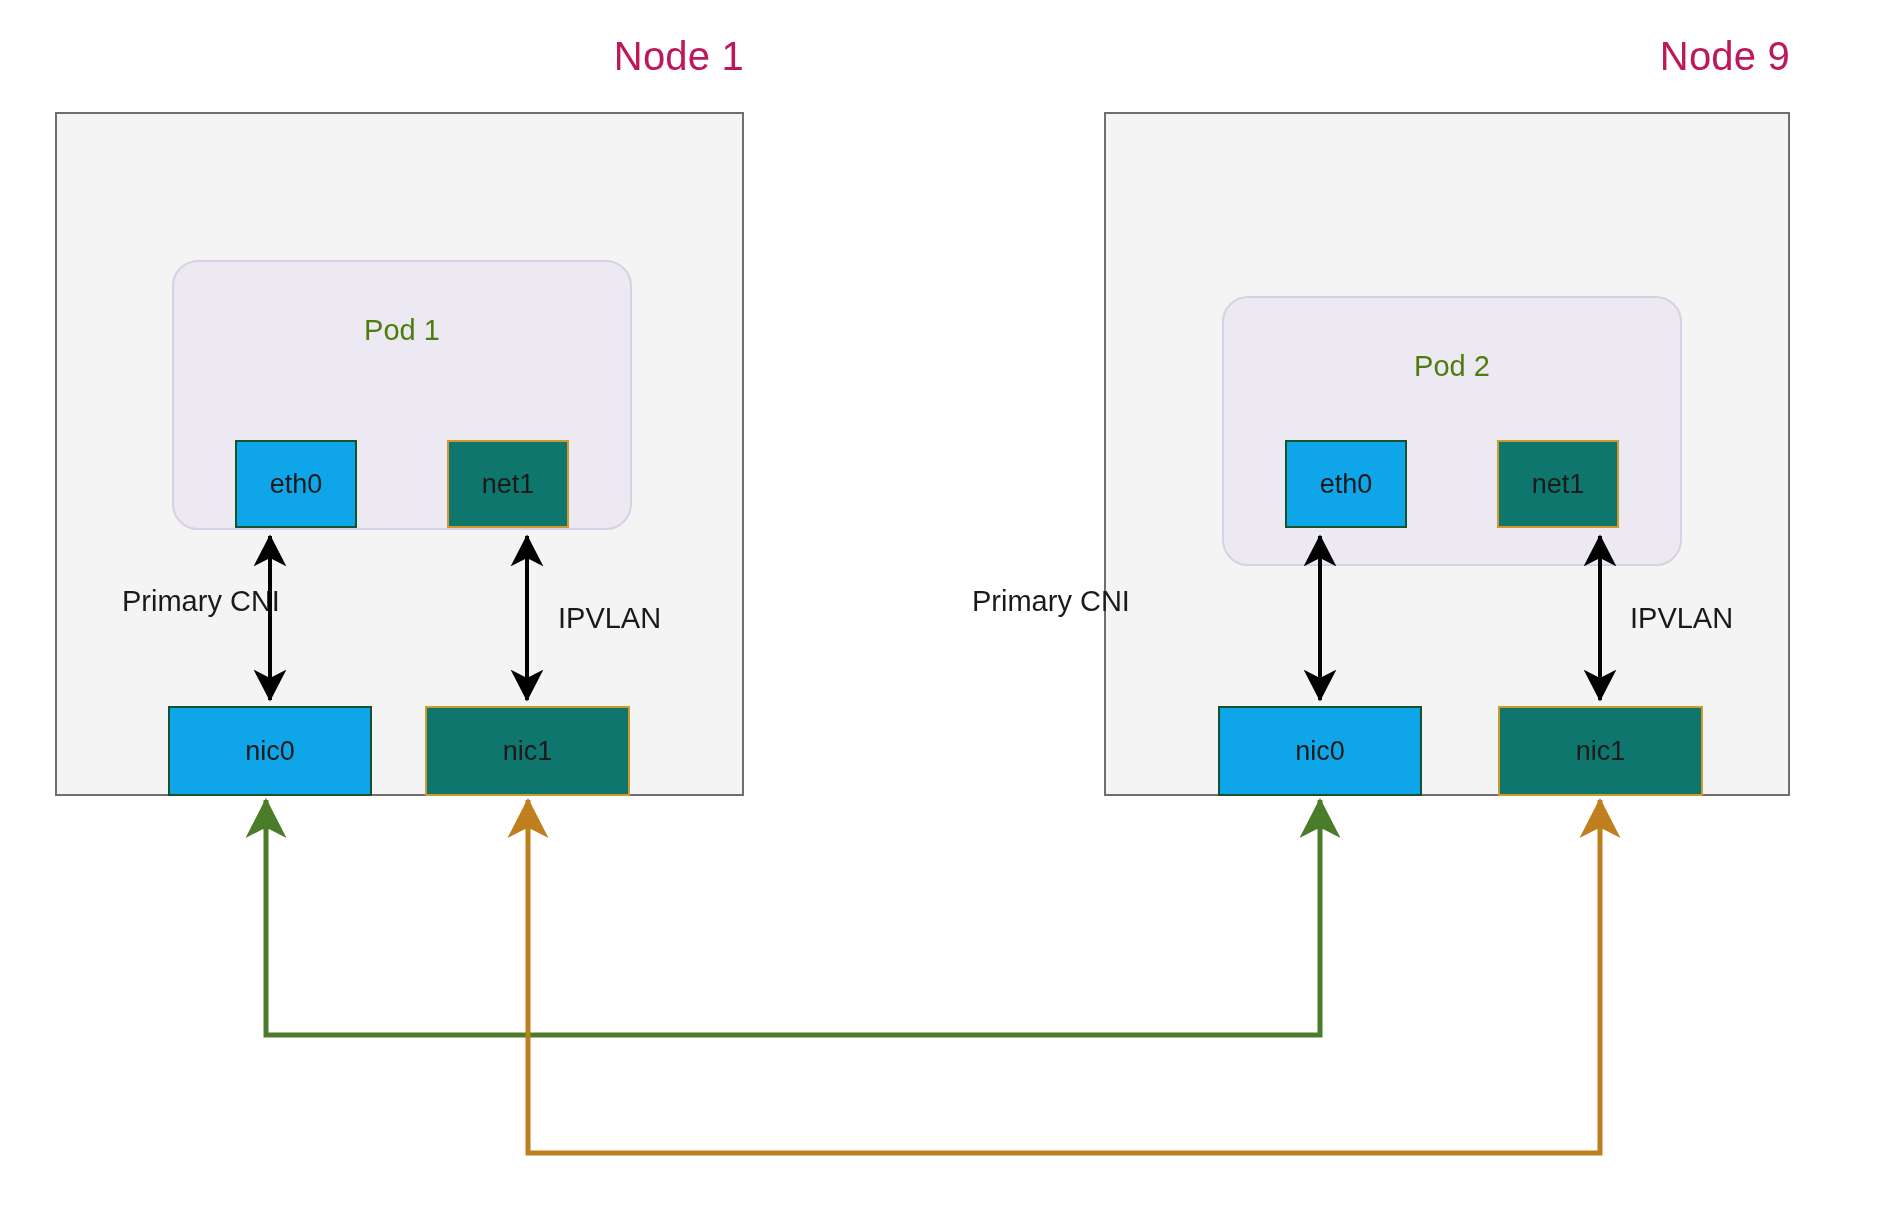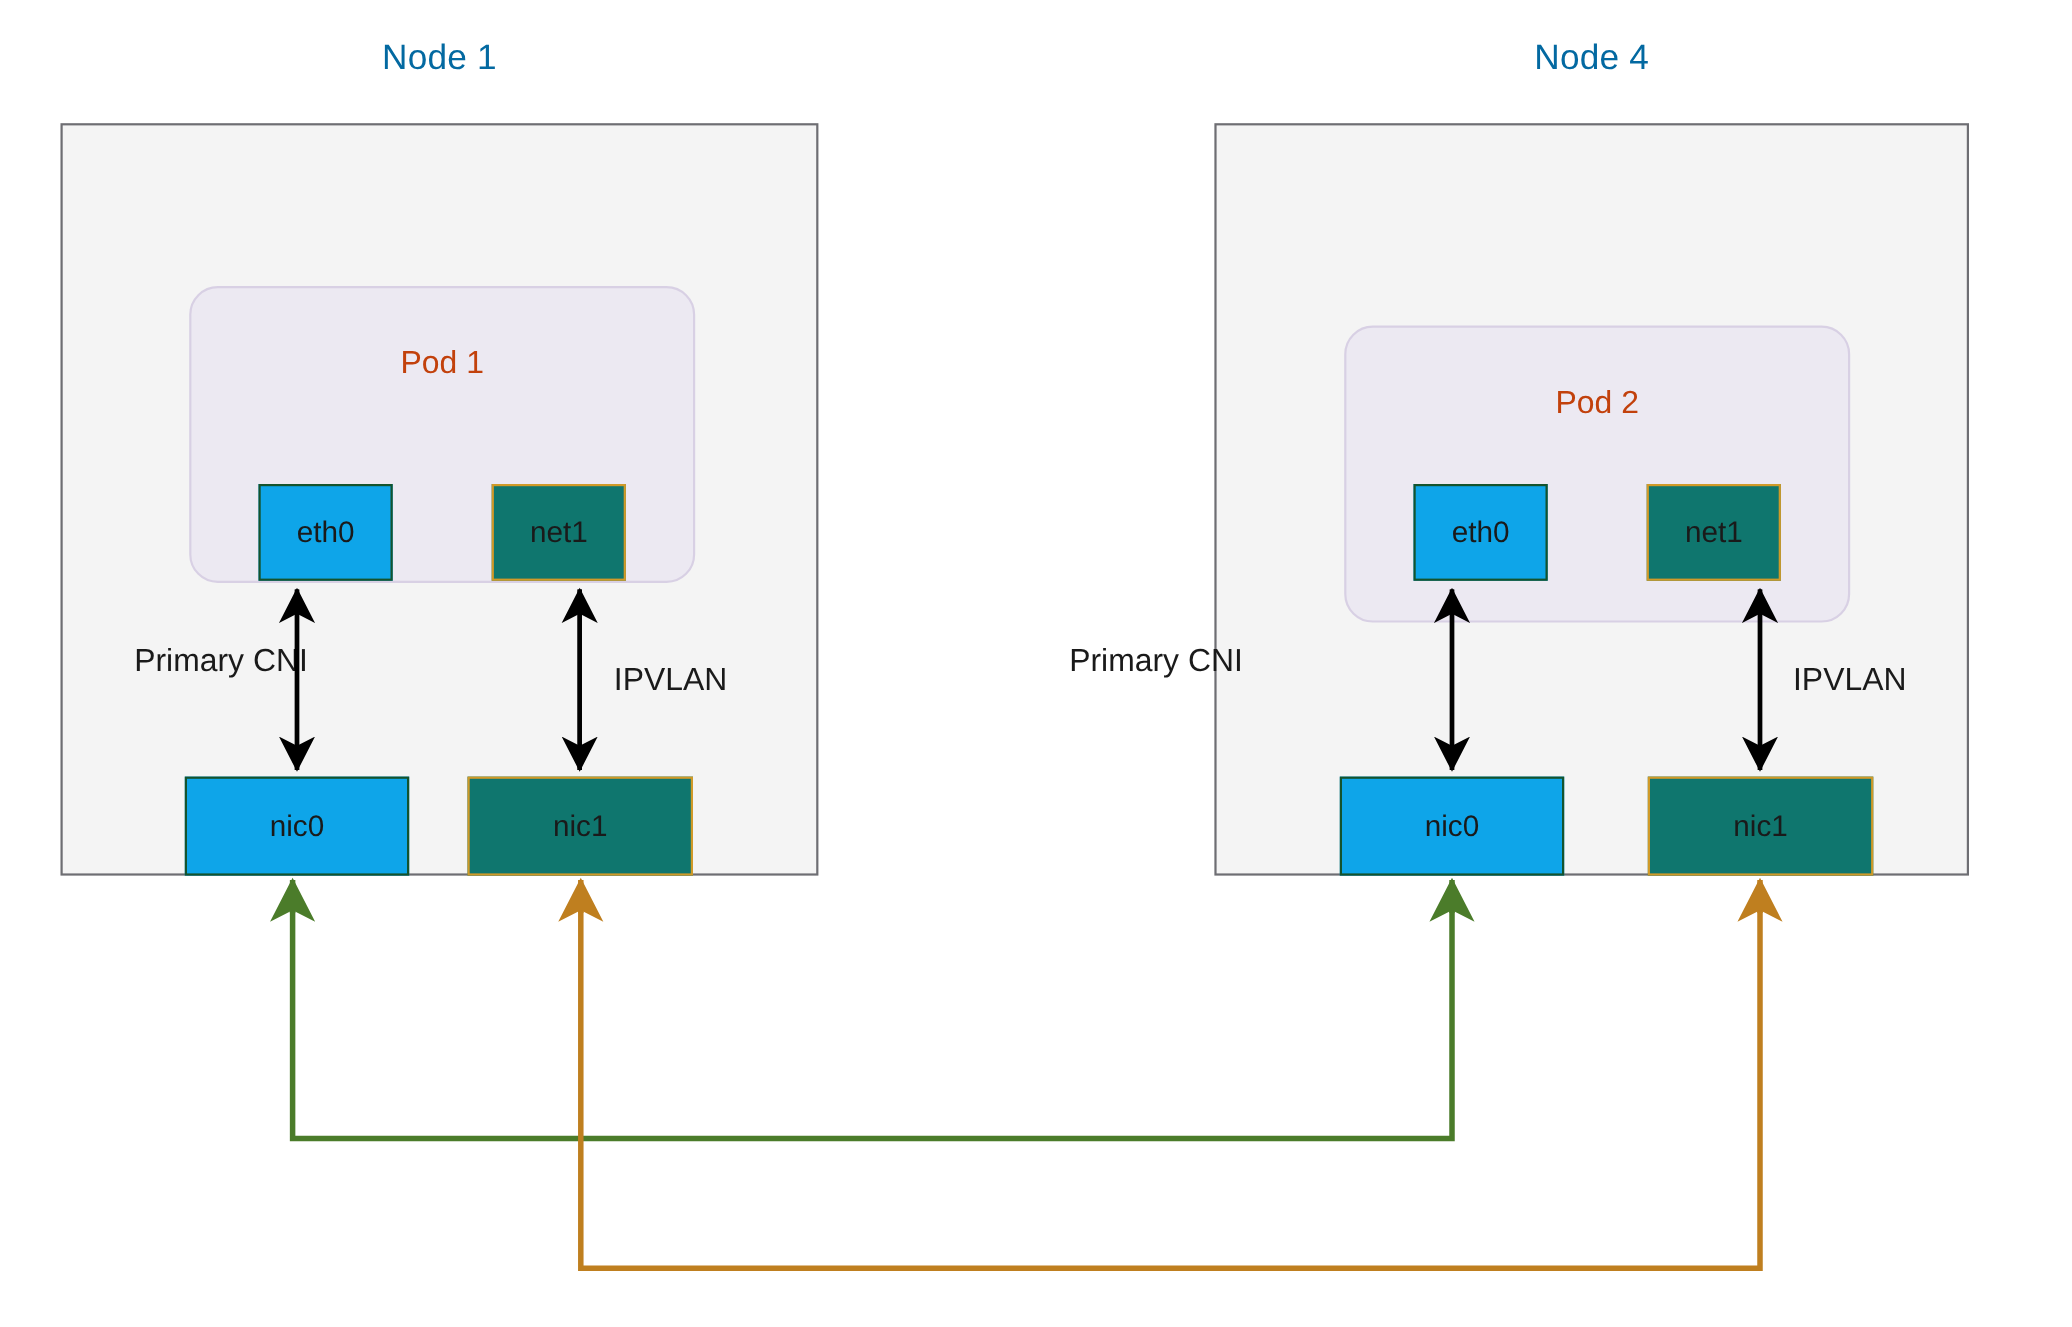--- a/index.html
+++ b/index.html
@@ -12,23 +12,23 @@
   }
   #canvas {
     position: relative;
     width: 1884px;
     height: 1206px;
     background: #ffffff;
     overflow: hidden;
   }
   .node-title {
     position: absolute;
-    font-size: 32px;
-    color: #0369a1;
-    text-align: center;
+    font-size: 40px;
+    color: #be185d;
+    text-align: right;
     white-space: nowrap;
     letter-spacing: 0.2px;
   }
   .node-box {
     position: absolute;
     background: #f4f4f4;
     border: 2px solid #6e6e73;
     box-sizing: border-box;
   }
   .pod-box {
@@ -36,21 +36,21 @@
     background: #ece9f2;
     border: 2px solid #d8d0e4;
     border-radius: 26px;
     box-sizing: border-box;
   }
   .pod-label {
     position: absolute;
     width: 100%;
     text-align: center;
     font-size: 29px;
-    color: #c2410c;
+    color: #4d7c0f;
     white-space: nowrap;
   }
   .iface-box {
     position: absolute;
     box-sizing: border-box;
     display: flex;
     align-items: center;
     justify-content: center;
     font-size: 27px;
     color: #1a1a1a;
@@ -99,21 +99,21 @@
   <div class="iface-box iface-orange" style="left:447px; top:440px; width:122px; height:88px;">net1</div>
 
   <div class="edge-label two-line" style="left:110px; top:585px;">Primary CNI</div>
 
   <div class="edge-label" style="left:558px; top:602px;">IPVLAN</div>
 
   <div class="iface-box iface-green" style="left:168px; top:706px; width:204px; height:90px;">nic0</div>
 
   <div class="iface-box iface-orange" style="left:425px; top:706px; width:205px; height:90px;">nic1</div>
 
-  <div class="node-title" style="left:1104px; top:34px; width:686px;">Node 4</div>
+  <div class="node-title" style="left:1104px; top:34px; width:686px;">Node 9</div>
 
   <div class="node-box" style="left:1104px; top:112px; width:686px; height:684px;"></div>
 
   <div class="pod-box" style="left:1222px; top:260px; width:460px; height:270px;margin-top:36px;">
     <div class="pod-label" style="top:52px;">Pod 2</div>
   </div>
 
   <div class="iface-box iface-green" style="left:1285px; top:440px; width:122px; height:88px;">eth0</div>
 
   <div class="iface-box iface-orange" style="left:1497px; top:440px; width:122px; height:88px;">net1</div>

